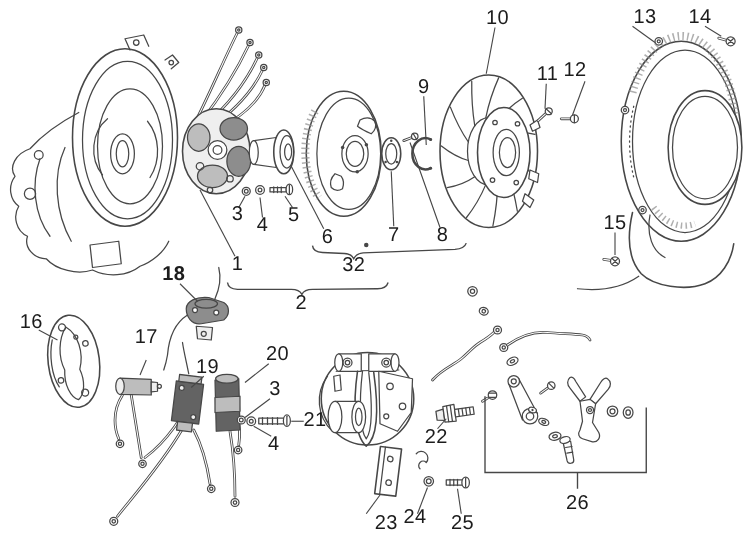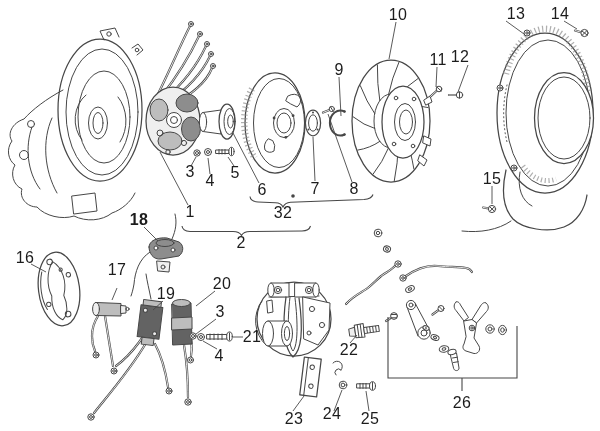--- a/index.html
+++ b/index.html
@@ -462,19 +462,19 @@
       <span class="callout" style="left: 492px; top: 179px;">15</span>
       <span class="callout" style="left: 25px; top: 258px; text-align: center;">16</span>
       <span class="callout" style="left: 117px; top: 270px;">17</span>
       <span class="callout" style="left: 139px; top: 220px; font-weight: bold;">18</span>
       <span class="callout" style="left: 166px; top: 294px;">19</span>
       <span class="callout" style="left: 222px; top: 284px;">20</span>
       <span class="callout" style="left: 220px; top: 312px;">3</span>
       <span class="callout" style="left: 219px; top: 356px;">4</span>
       <span class="callout" style="left: 252px; top: 337px;">21</span>
       <span class="callout" style="left: 349px; top: 350px;">22</span>
-      <span class="callout" style="left: 294px; top: 419px;">23</span>
+      <span class="callout" style="left: 309px; top: 419px;">23</span>
       <span class="callout" style="left: 332px; top: 414px;">24</span>
       <span class="callout" style="left: 370px; top: 419px;">25</span>
       <span class="callout" style="left: 462px; top: 403px;">26</span>
       <span class="callout" style="left: 283px; top: 213px;">32</span>
     </div>
 </div>
 
 </body></html>

